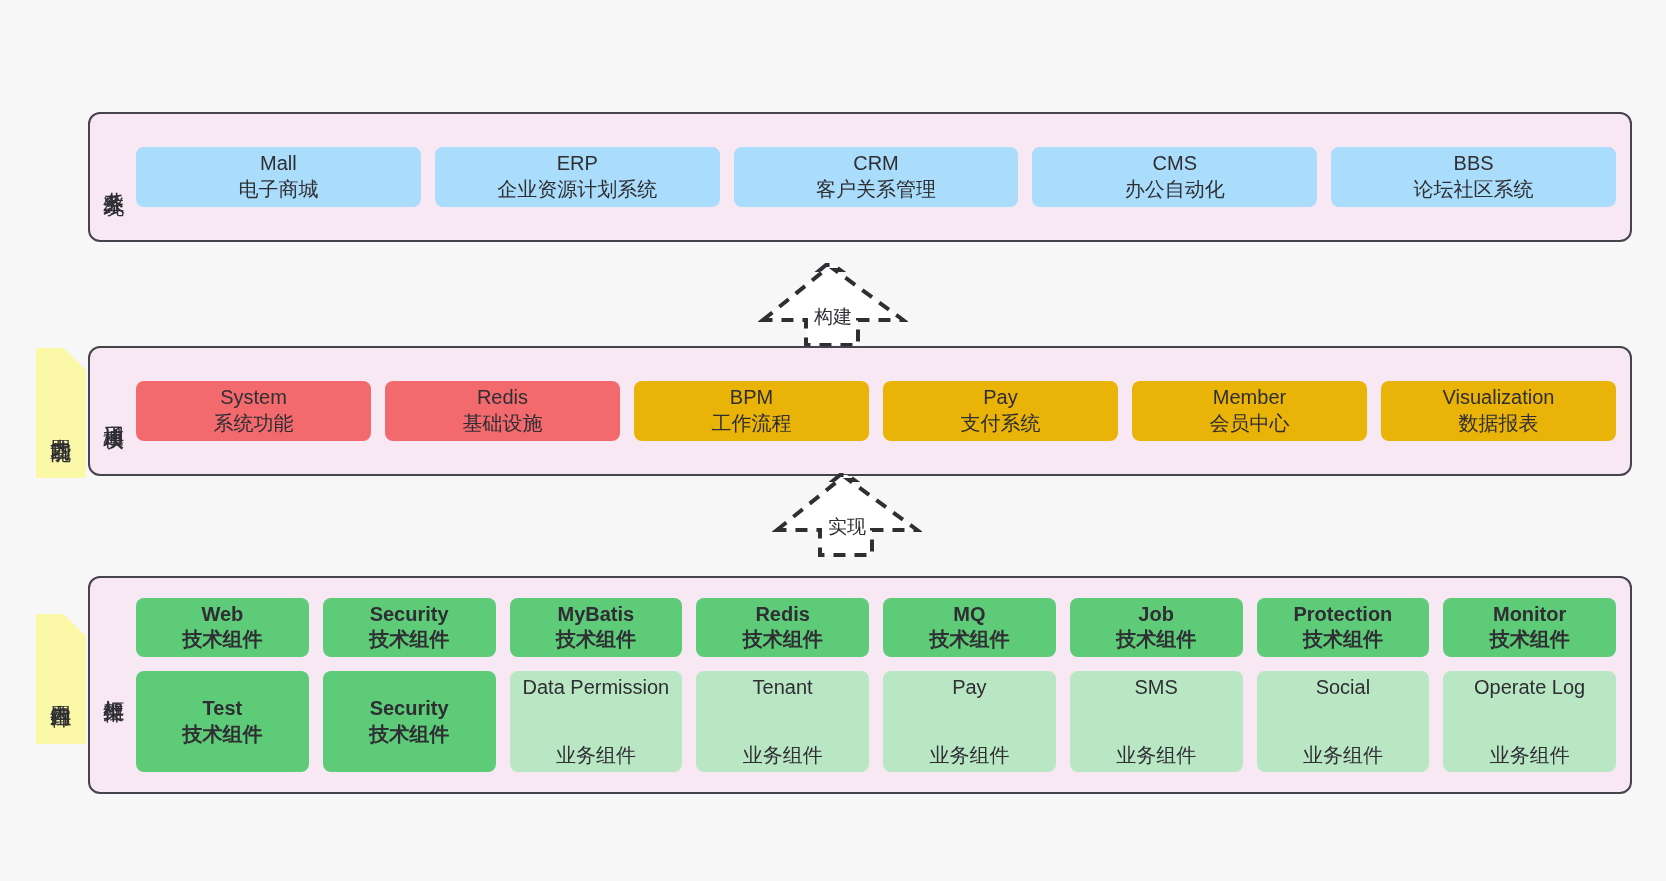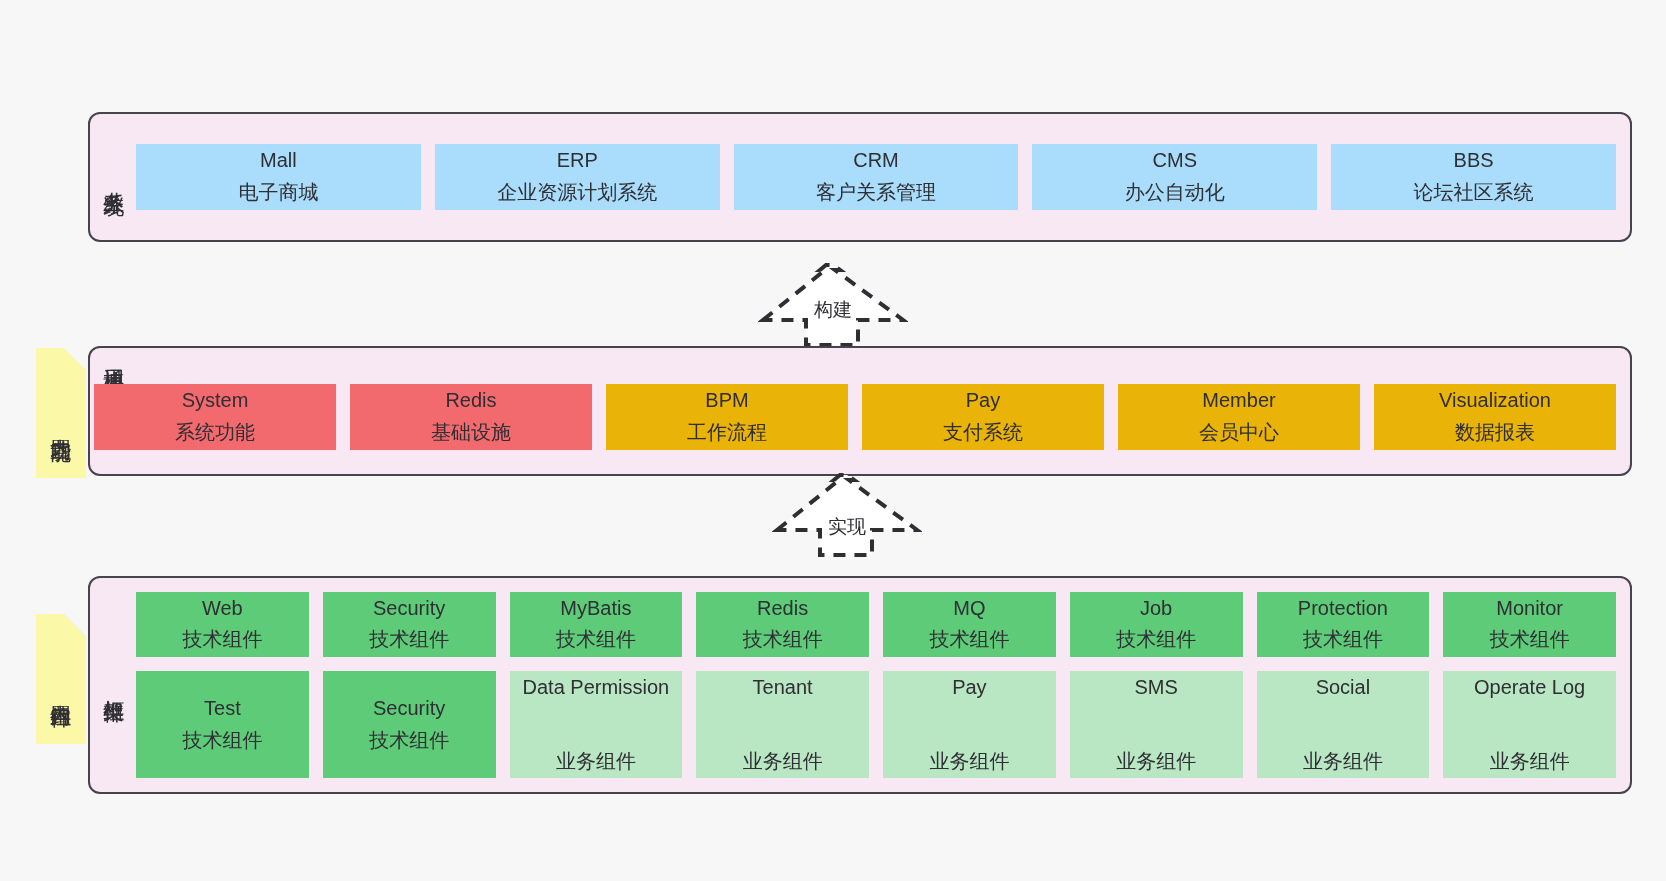--- a/index.html
+++ b/index.html
@@ -66,40 +66,40 @@
   .row {
     display: flex;
     flex-direction: row;
     gap: 14px;
     align-items: stretch;
   }
 
   
   .box {
     flex: 1 1 0;
-    border-radius: 0;
+    border-radius: 8px;
     display: flex;
     flex-direction: column;
     align-items: center;
     justify-content: center;
     text-align: center;
     font-size: 20px;
     line-height: 1.28;
     color: #2e2e33;
     box-sizing: border-box;
     padding: 4px 6px;
     min-width: 0;
   }
   .box .b-title { display: block; white-space: normal; }
-  .box .b-sub   { display: block; white-space: nowrap; margin-top: 6px; }
+  .box .b-sub   { display: block; white-space: nowrap; }
 
   .box.blue        { background: #aadcfb; }
   .box.red         { background: #f26a6d; }
   .box.pink        { background: #eab308; }
-  .box.green       { background: #5ecb79; }
+  .box.green       { background: #5ecb79; font-weight: bold; }
   .box.green-light { background: #b9e7c4; gap: 42px; }
 
   
   .note {
     position: absolute;
     background: #fbf8a8;
     box-sizing: border-box;
     display: flex;
     align-items: center;
     justify-content: center;
@@ -186,29 +186,29 @@
         </div>
       </div>
     </div>
   </div>
 
   <div class="arrow" id="arrow-build" style="left:758px; top:262px; width:150px; height:86px;">
     <svg width="150" height="86" viewBox="0 0 150 86" aria-hidden="true">
       <path d="M 5 58 L 67 8 L 62 8 L 68 3 L 75 3 L 82 8 L 77 8 L 145 58
                L 100 58 L 100 83 L 48 83 L 48 58 Z" fill="#ffffff" stroke="#2e2e33" stroke-width="4" stroke-dasharray="12 9" stroke-linejoin="miter"></path>
     </svg>
-    <div class="arrow-label" style="top:35px;">构建</div>
+    <div class="arrow-label" style="top:42px;">构建</div>
   </div>
 
   <div class="note" id="note-builtin-feature" style="left:36px; top:348px; width:50px; height:130px;">
     <span class="note-fold"></span>
     <span class="note-label">内置功能</span>
   </div>
 
-  <div class="layer" id="layer-common" style="left:88px; top:346px; width:1544px; height:130px;flex-direction:column;">
+  <div class="layer" id="layer-common" style="left:88px; top:346px; width:1544px; height:130px;">
     <div class="layer-title">通用模块</div>
     <div class="layer-body">
       <div class="row">
         <div class="box red">
           <span class="b-title">System</span>
           <span class="b-sub">系统功能</span>
         </div>
         <div class="box red">
           <span class="b-title">Redis</span>
           <span class="b-sub">基础设施</span>

